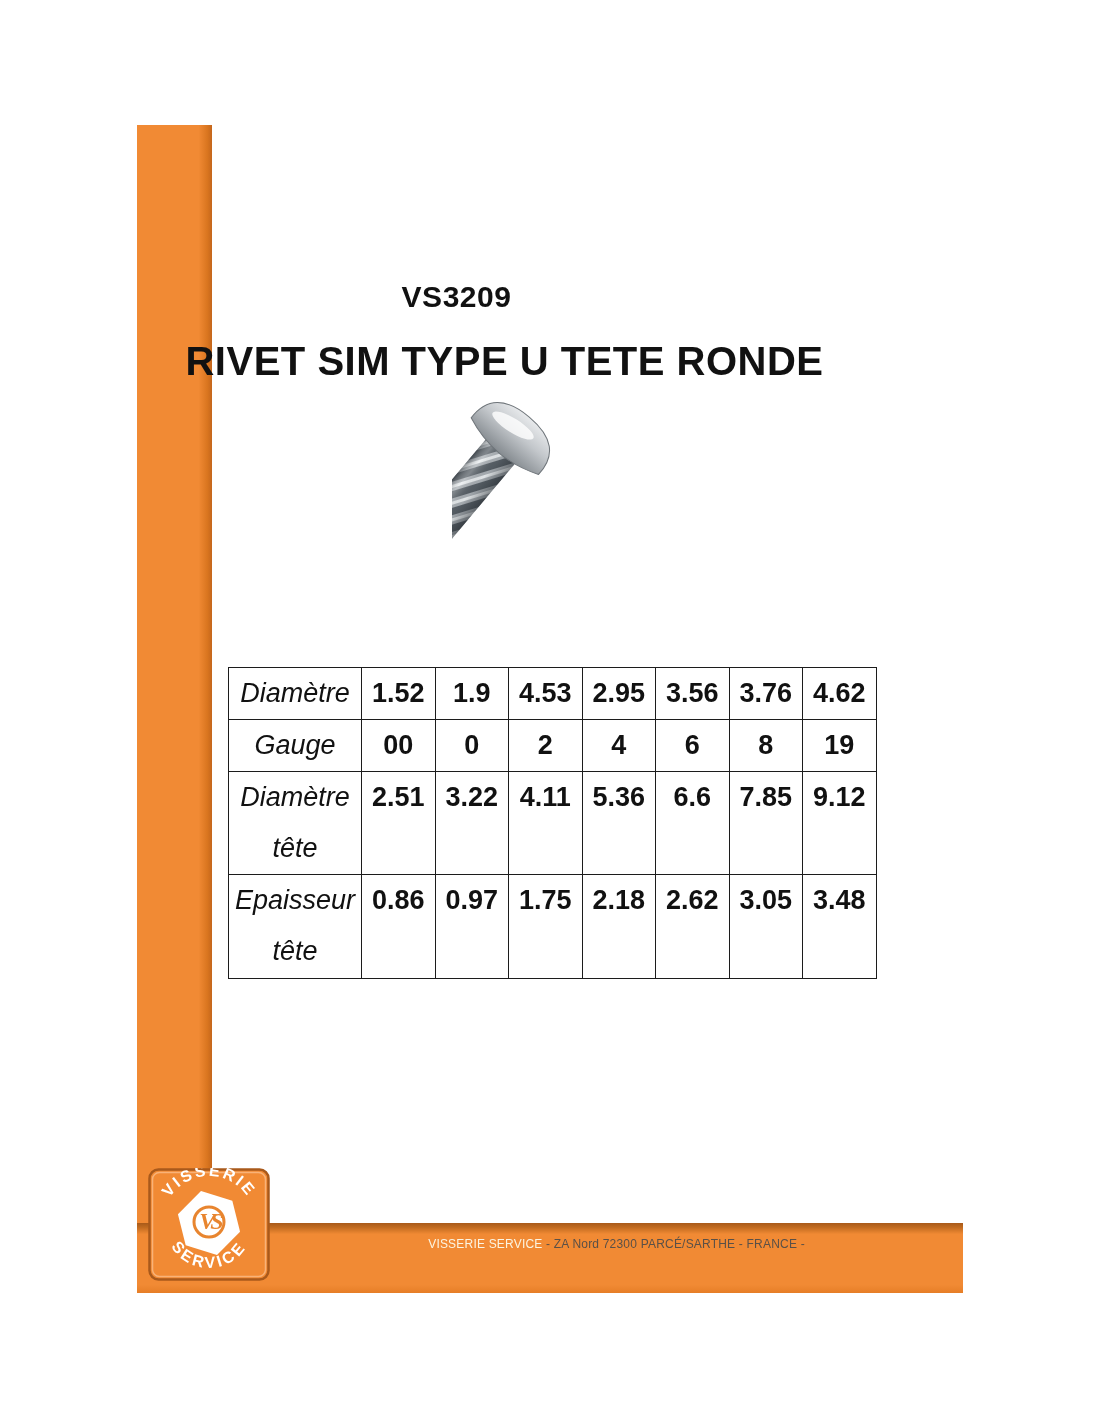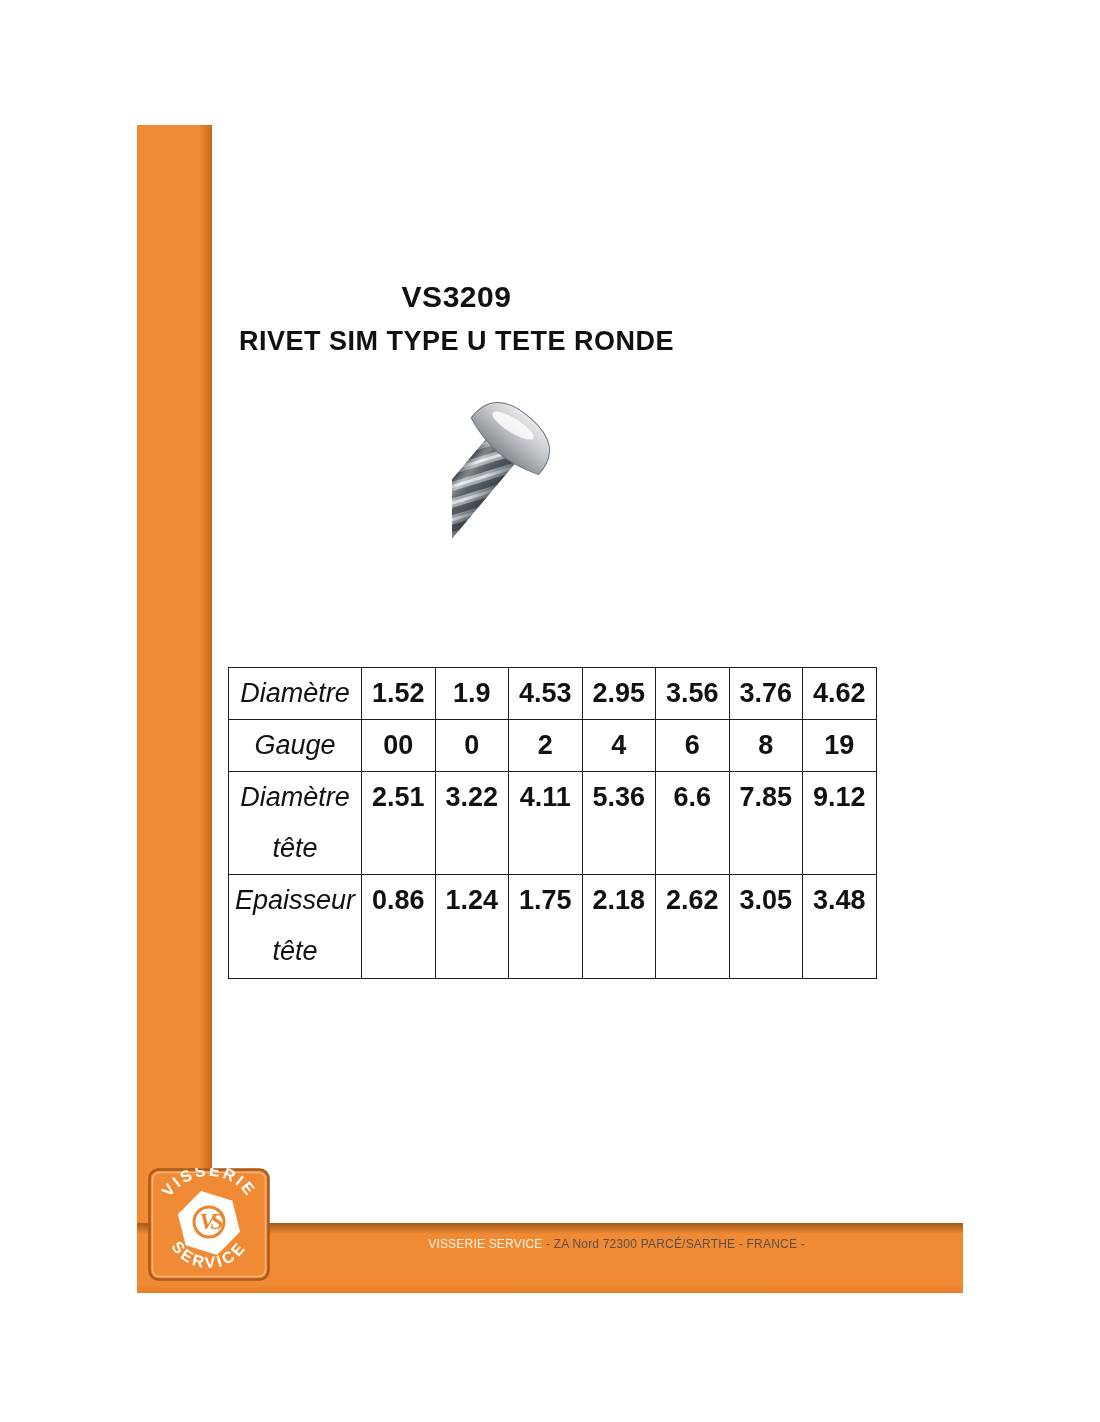--- a/index.html
+++ b/index.html
@@ -11,21 +11,21 @@
   .left-bar{
     position:absolute;left:137px;top:125px;width:75px;height:1168px;
     background:linear-gradient(to right,#f18a34 0%,#f18a34 82%,#d9751f 94%,#c4661c 100%);
   }
   
   .title,.subtitle{
     position:absolute;left:0;width:913px;text-align:center;
     font-weight:bold;color:#111;letter-spacing:0.5px;
   }
   .title{top:280px;font-size:30px;}
-  .subtitle{top:326px;font-size:27px;}
+  .subtitle{top:339px;font-size:40px;padding-left:48px;}
   
   .rivet{position:absolute;left:452px;top:396px;}
   
   table.dims{
     position:absolute;left:228px;top:667px;width:648px;
     border-collapse:collapse;table-layout:fixed;
   }
   table.dims td{
     border:1px solid #1c1c1c;text-align:center;vertical-align:top;
     line-height:51px;padding:0;color:#111;overflow:hidden;
@@ -128,21 +128,21 @@
       <td class="val">6.6</td>
       <td class="val">7.85</td>
       <td class="val">9.12</td>
     </tr>
     <tr class="r4">
       <td class="lbl">
           <div>Epaisseur</div>
           <div>tête</div>
         </td>
       <td class="val">0.86</td>
-      <td class="val">1.24</td>
+      <td class="val">0.97</td>
       <td class="val">1.75</td>
       <td class="val">2.18</td>
       <td class="val">2.62</td>
       <td class="val">3.05</td>
       <td class="val">3.48</td>
     </tr>
   </tbody>
 </table>
 
 <div class="footer-bar">

